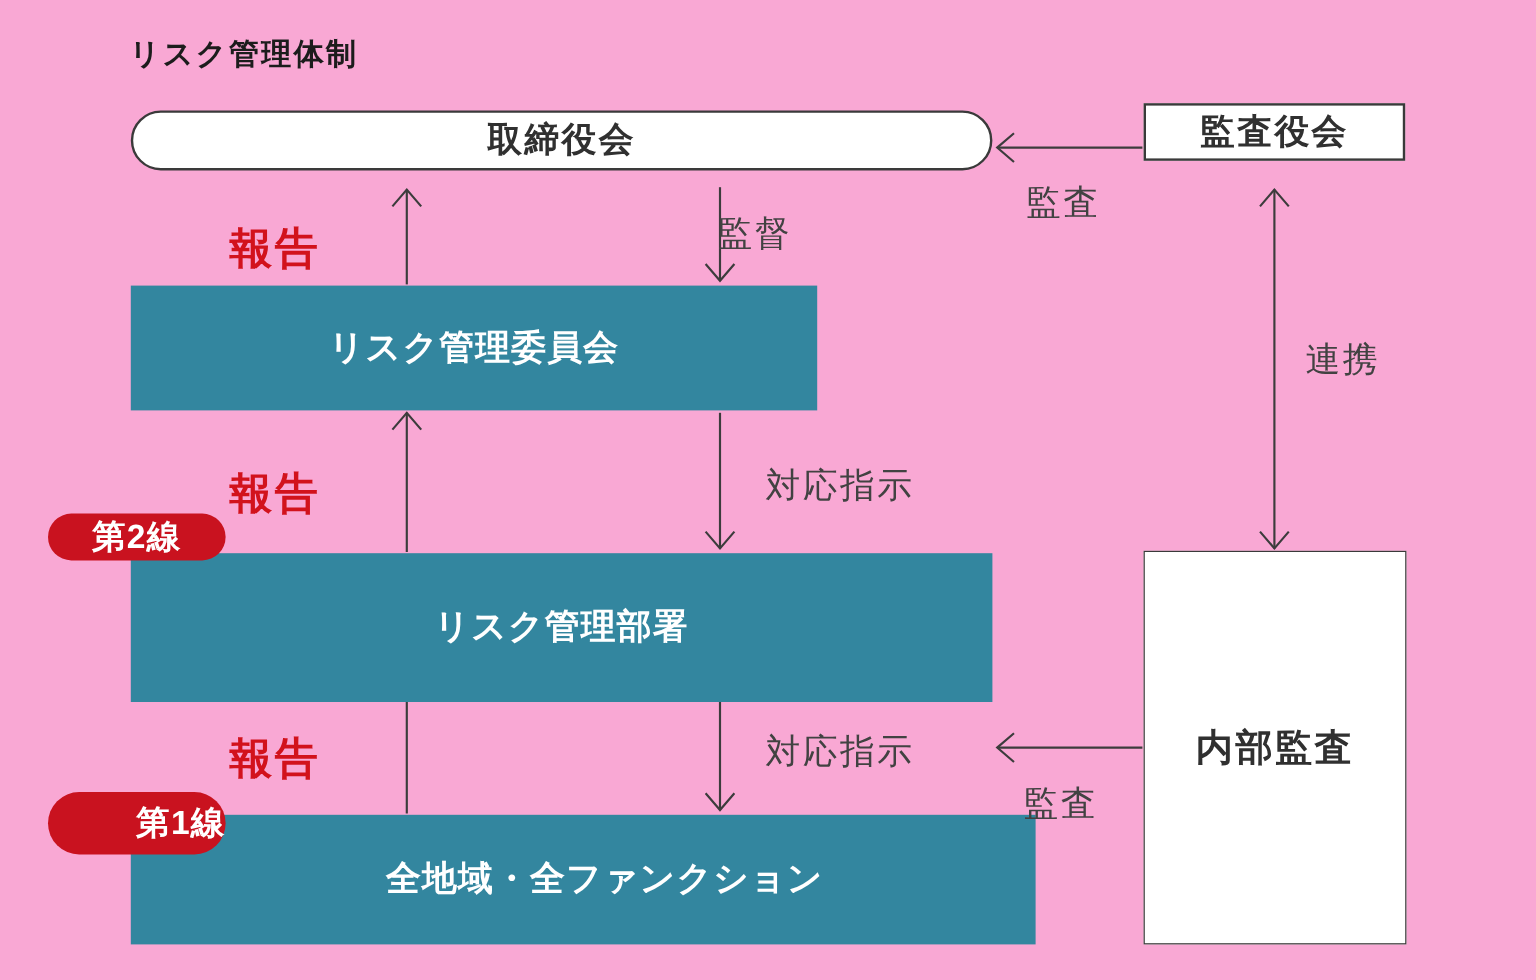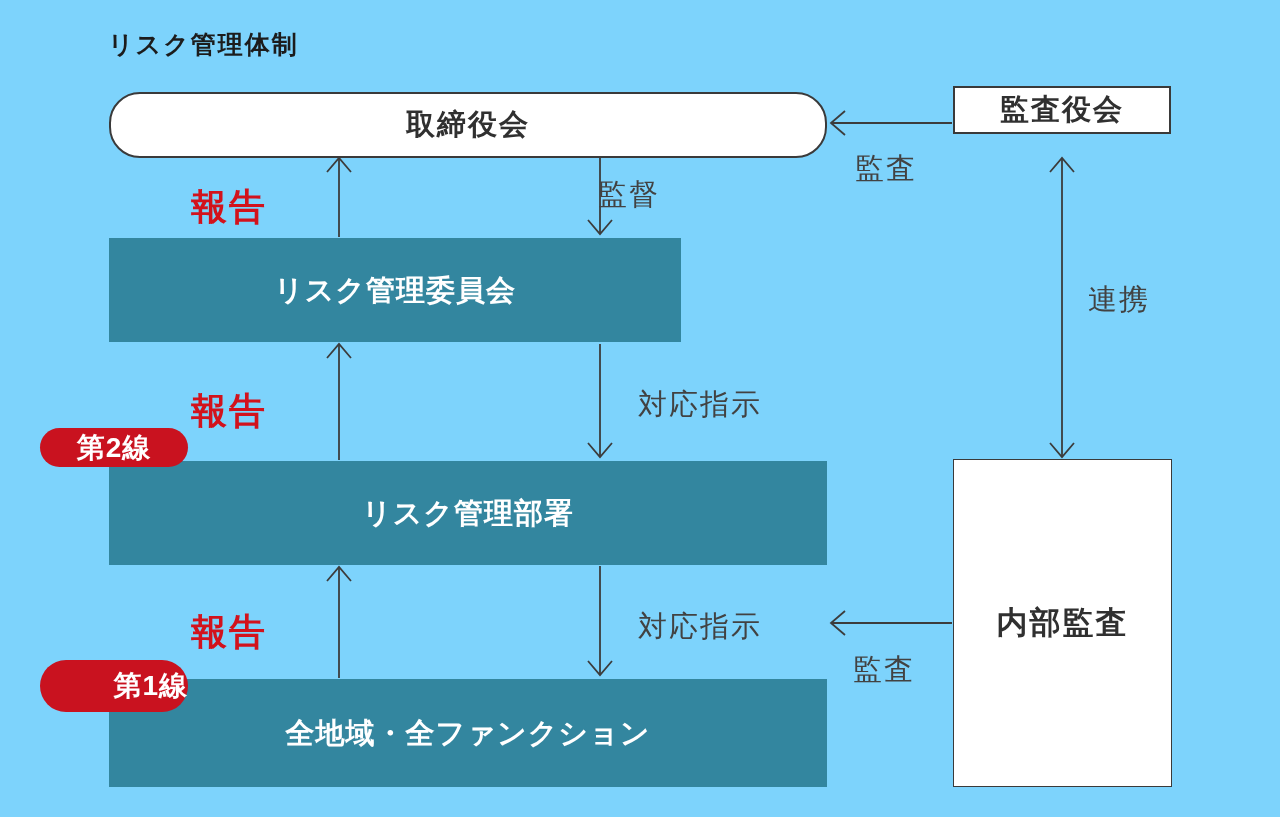--- a/index.html
+++ b/index.html
@@ -1,17 +1,17 @@
 <!DOCTYPE html>
 <html><head>
 <meta charset="utf-8">
 <style>
   html,body{margin:0;padding:0;background:#ffffff;}
   body{font-family:"Liberation Sans","DejaVu Sans",sans-serif;}
-  #canvas{position:relative;width:1280px;height:817px;background:#7dd3fc;overflow:hidden;}
+  #canvas{position:relative;width:1280px;height:817px;background:#f9a8d4;overflow:hidden;}
   .wbox{
     position:absolute;background:#ffffff;border:2px solid #3a3a3a;
     display:flex;align-items:center;justify-content:center;
     font-weight:700;color:#303030;font-size:29px;letter-spacing:2px;box-sizing:border-box;
   }
   .tbox{
     position:absolute;display:flex;flex-direction:column;align-items:center;justify-content:center;
     color:#ffffff;font-weight:700;font-size:29px;letter-spacing:1px;text-align:center;line-height:42px;
   }
   .pill{
@@ -73,41 +73,41 @@
 
     <g>
       <line x1="1062" y1="158" x2="1062" y2="457"></line>
       <polyline points="1050,172 1062,158 1074,172"></polyline>
       <polyline points="1050,443 1062,457 1074,443"></polyline>
     </g>
   </svg>
 
   <div class="title" style="left:108px;top:28px;">リスク管理体制</div>
 
-  <div class="wbox" style="left:109px;top:92px;width:718px;height:66px;border-radius:31px;">
+  <div class="wbox" style="left:109px;top:92px;width:718px;height:50px;border-radius:31px;">
     <span>取締役会</span>
   </div>
 
   <div class="wbox" style="left:953px;top:86px;width:218px;height:48px;">
     <span>監査役会</span>
   </div>
 
   <div class="wbox" style="left:953px;top:459px;width:219px;height:328px;border-width:1.5px;font-size:31px;">
     <span>内部監査</span>
   </div>
 
   <div class="tbox" style="left:109px;top:238px;width:572px;height:104px;background:#33869f;">
     <span>リスク管理委員会</span>
   </div>
 
-  <div class="tbox" style="left:109px;top:461px;width:718px;height:104px;background:#33869f;">
+  <div class="tbox" style="left:109px;top:461px;width:718px;height:124px;background:#33869f;">
     <span>リスク管理部署</span>
   </div>
 
-  <div class="tbox" style="left:109px;top:679px;width:718px;height:108px;background:#33869f;">
+  <div class="tbox" style="left:109px;top:679px;width:718px;height:108px;background:#33869f;padding-left:36px;">
     <span>全地域・全ファンクション</span>
   </div>
 
   <div class="pill" style="left:40px;top:428px;width:148px;height:39px;background:#c9121f;">
     <span>第2線</span>
   </div>
 
   <div class="pill" style="left:40px;top:660px;width:148px;height:52px;background:#c9121f;justify-content:flex-end;">
     <span>第1線</span>
   </div>

